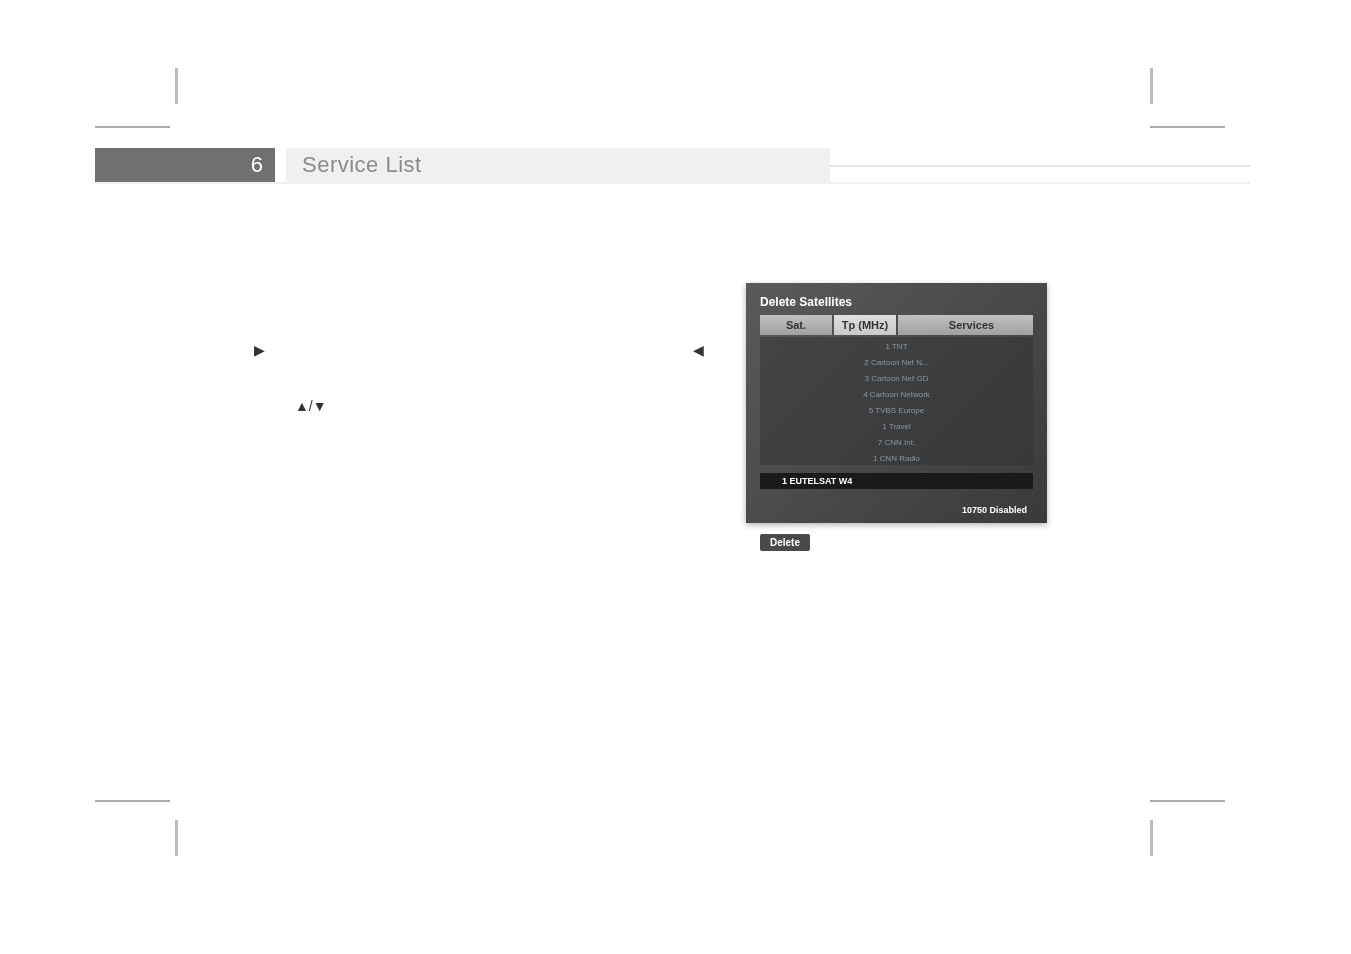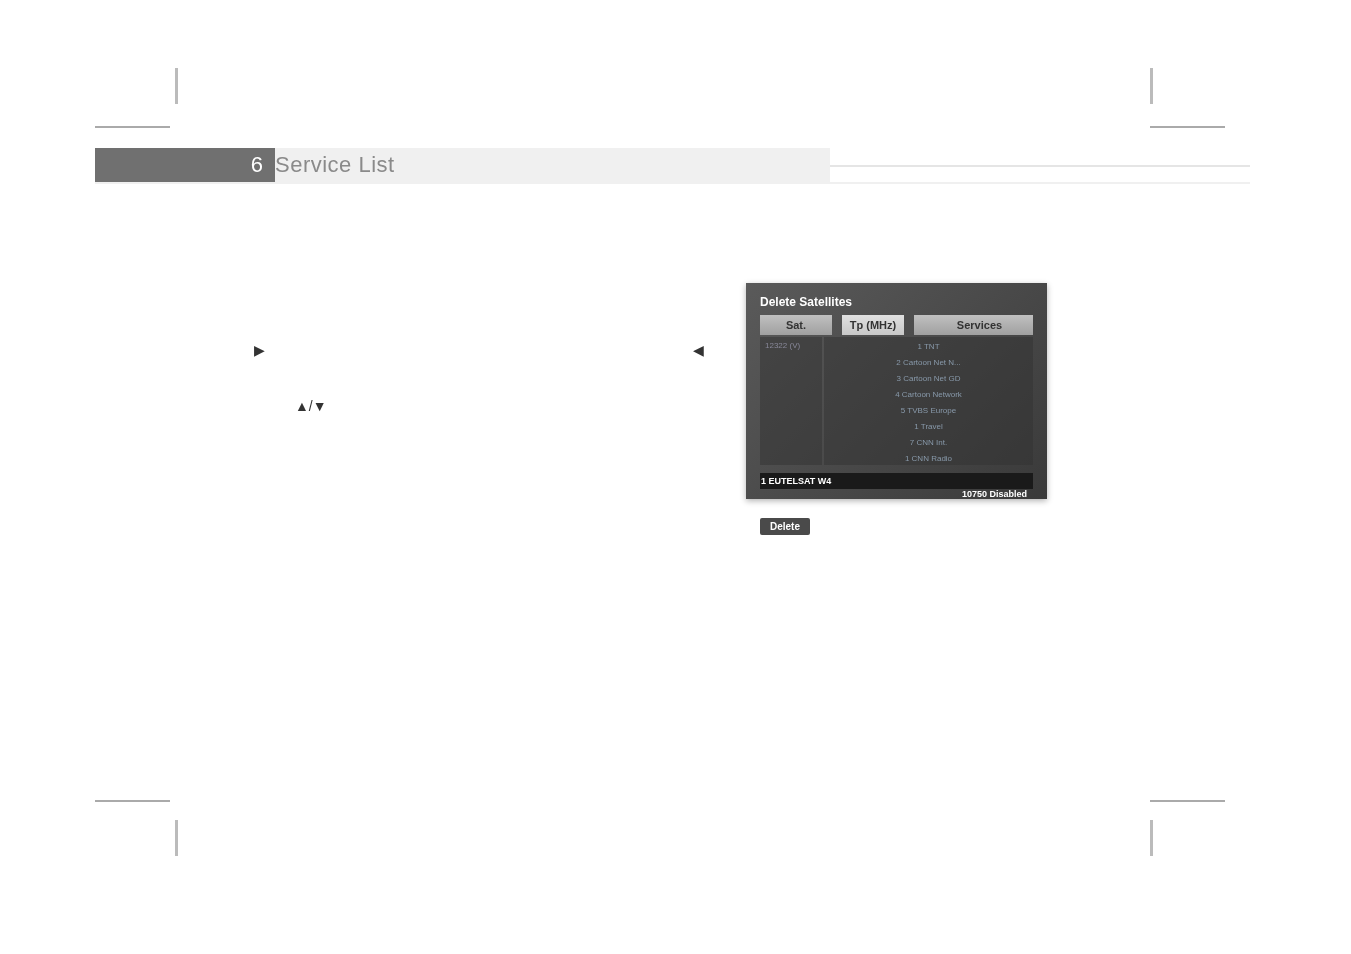--- a/index.html
+++ b/index.html
@@ -65,23 +65,25 @@
       padding-right: 12px;
       font-size: 22px;
     }
     .section-title-box {
       flex: 1;
       height: 34px;
       background: #f0f0f0;
       color: #8a8a8a;
       display: flex;
       align-items: center;
+      padding-left: 16px;
       font-size: 22px;
       font-weight: 300;
       letter-spacing: 0.5px;
+      margin-left: 11px;
     }
     .right-line {
       position: absolute;
       top: 165px;
       left: 830px;
       width: 420px;
       height: 2px;
       background: #e5e5e5;
     }
     .right-line-2 {
@@ -110,35 +112,35 @@
       top: 398px;
       left: 295px;
       font-size: 14px;
       color: #333;
     }
     .tv-screenshot {
       position: absolute;
       top: 283px;
       left: 746px;
       width: 301px;
-      height: 216px;
+      height: 240px;
       background: linear-gradient(135deg, #5a5a5a 0%, #3a3a3a 100%);
       padding: 12px 14px;
       box-shadow: 0 2px 6px rgba(0,0,0,0.3);
     }
     .dialog-title {
       color: #fff;
       font-size: 12px;
       font-weight: bold;
       margin-bottom: 6px;
     }
     .panel-header-row {
       display: flex;
       height: 20px;
-      gap: 10px;
+      gap: 2px;
       margin-bottom: 2px;
     }
     .panel-header {
       background: #c9c9c9;
       color: #333;
       font-size: 11px;
       font-weight: bold;
       display: flex;
       align-items: center;
       justify-content: center;
@@ -211,24 +213,24 @@
     }
     .status-bar {
       margin-top: 8px;
       height: 16px;
       background: #1a1a1a;
       color: #fff;
       font-size: 9px;
       font-weight: bold;
       display: flex;
       align-items: center;
-      padding: 0 1px;
+      padding: 0 22px;
     }
     .status-bar-right {
-      margin-top: 0;
+      margin-top: 16px;
       display: flex;
       justify-content: flex-end;
       align-items: center;
       padding-right: 6px;
     }
     .status-right-text {
       color: #fff;
       font-size: 9px;
       font-weight: bold;
     }
@@ -295,23 +297,20 @@
 <div class="arrow-updown">▲/▼</div>
 
 <div class="tv-screenshot">
   <div class="dialog-title">Delete Satellites</div>
   <div class="panel-header-row">
     <div class="panel-header panel-sat-header">Sat.</div>
     <div class="panel-header panel-tp-header">Tp (MHz)</div>
     <div class="panel-header panel-services-header">Services</div>
   </div>
   <div class="panel-body">
-    <div class="panel-tp-col">
-      <div class="tp-item">12322 (V)</div>
-    </div>
     <div class="panel-services-col">
       <div class="service-item">1 TNT</div>
       <div class="service-item">2 Cartoon Net N...</div>
       <div class="service-item">3 Cartoon Net GD</div>
       <div class="service-item">4 Cartoon Network</div>
       <div class="service-item">5 TVBS Europe</div>
       <div class="service-item">1 Travel</div>
       <div class="service-item">7 CNN Int.</div>
       <div class="service-item">1 CNN Radio</div>
     </div>

